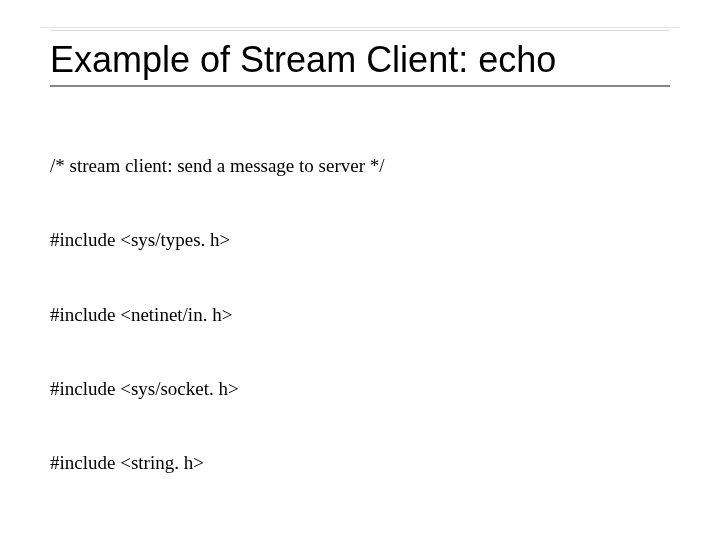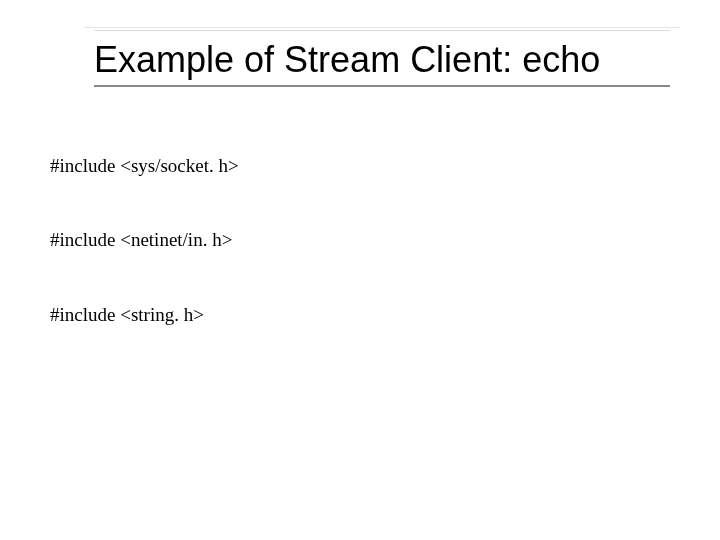--- a/index.html
+++ b/index.html
@@ -20,21 +20,20 @@
       padding: 30px 50px 20px 50px;
       position: relative;
     }
     .title-wrap {
       border-bottom: 2px solid #888;
       padding-bottom: 4px;
       margin-bottom: 18px;
       padding-top: 8px;
       border-top: 1px solid #ddd;
       position: relative;
-      margin-left: 44px;
     }
     .title-wrap::before {
       content: "";
       position: absolute;
       top: -4px;
       left: -10px;
       right: -10px;
       border-top: 1px solid #e5e5e5;
     }
     .title {
@@ -55,22 +54,24 @@
     }
   </style>
 </head>
 <body>
 
 <div class="slide">
   <div class="title-wrap">
     <h1 class="title">Example of Stream Client: echo</h1>
   </div>
   <div class="code-block">
+    <span class="code-line">/* stream client: send a message to server */</span>
+    <span class="code-line">#include &lt;sys/types. h&gt;</span>
+    <span class="code-line">#include &lt;netinet/in. h&gt;</span>
     <span class="code-line">#include &lt;sys/socket. h&gt;</span>
-    <span class="code-line">#include &lt;netinet/in. h&gt;</span>
     <span class="code-line">#include &lt;string. h&gt;</span>
     
     
     
     
     
     
     
     
     

